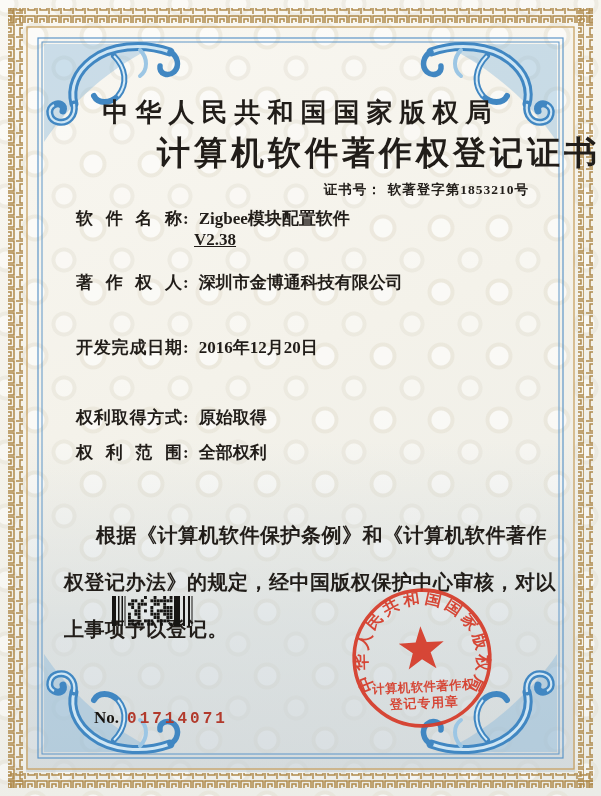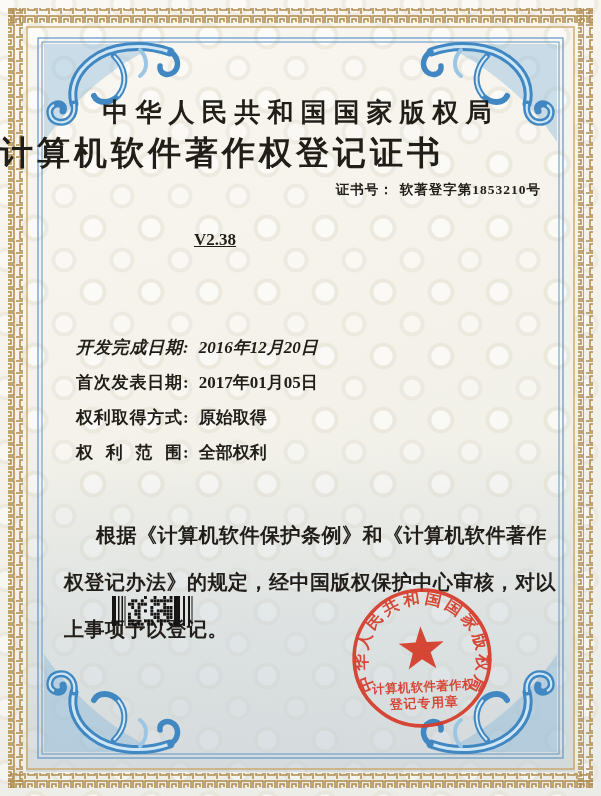--- a/index.html
+++ b/index.html
@@ -16,28 +16,28 @@
       radial-gradient(circle, rgba(255,255,255,0.40) 0 8px, rgba(222,218,205,0.35) 9px 12px, transparent 13px);
     background-size:58px 64px,58px 64px;
     background-position:6px 4px,35px 36px;
   }
   .tint{position:absolute;left:26px;right:26px;bottom:24px;height:330px;z-index:0;pointer-events:none;
     background:linear-gradient(rgba(203,213,219,0) 0%, rgba(198,209,216,0.45) 55%, rgba(196,206,213,0.6) 100%);}
   .frame{position:absolute;inset:0;z-index:1;pointer-events:none;}
   .content{position:absolute;inset:0;z-index:2;font-weight:bold;}
   .authority{position:absolute;top:95px;left:0;width:100%;margin:0;text-align:center;
     font-size:26px;letter-spacing:7px;font-weight:bold;}
-  .cert-title{position:absolute;top:131px;left:0;width:100%;margin:0;text-align:left;
+  .cert-title{position:absolute;top:131px;left:0;width:100%;margin:0;text-align:right;
     font-size:33px;letter-spacing:4px;font-weight:bold;}
-  .certno{position:absolute;top:181px;right:60px;font-size:13.5px;letter-spacing:1px;}
+  .certno{position:absolute;top:181px;right:72px;font-size:13.5px;letter-spacing:1px;}
   .certno .lbl{margin-right:6px;}
   .row{position:absolute;left:76px;font-size:17px;white-space:nowrap;}
   .lab{display:inline-block;width:106px;text-align:justify;text-align-last:justify;}
   .colon{margin:0 10px 0 1px;}
-  .r0{top:207px;} .r0b{top:230px;left:194px;text-decoration:underline;} .r1{top:271px;} .r2{top:336px;font-style:italic;}
+  .r0{top:207px;} .r0b{top:230px;left:194px;text-decoration:underline;} .r1{top:271px;} .r2{top:336px;}
   .r3{top:371px;} .r4{top:406px;} .r5{top:441px;} .r6{top:475px;}
   .statement{position:absolute;top:512px;left:64px;width:502px;margin:0;
     font-size:20px;line-height:2.35;text-indent:32px;letter-spacing:0.5px;}
   .barcode{position:absolute;left:112px;top:596px;z-index:2;}
   .seal{position:absolute;left:349px;top:585px;z-index:4;transform:rotate(-3deg);opacity:0.92;}
   .seal-date{position:absolute;left:352px;top:707px;z-index:5;font-size:19px;font-weight:bold;
     letter-spacing:0.5px;color:#16110d;}
   .serial{position:absolute;left:94px;top:708px;z-index:3;font-size:17px;font-weight:bold;}
   .serial .no{color:#17130f;margin-right:8px;}
   .serial .num{font-family:"Liberation Mono","DejaVu Sans Mono",monospace;
@@ -84,28 +84,31 @@
   </svg>
 
   <div class="content">
     <h1 class="authority">中华人民共和国国家版权局</h1>
     <h2 class="cert-title">计算机软件著作权登记证书</h2>
 
     <div class="certno">
       <span class="lbl">证书号：</span><span>软著登字第1853210号</span>
     </div>
 
+    <div class="row r0">
+      <span class="lab">软件名称</span><span class="colon">:</span><span class="val">Zigbee模块配置软件</span>
+    </div>
     <div class="row r0b">
       <span class="val">V2.38</span>
     </div>
+    <div class="row r1">
+      <span class="lab">著作权人</span><span class="colon">:</span><span class="val">深圳市金博通科技有限公司</span>
+    </div>
     <div class="row r2">
       <span class="lab">开发完成日期</span><span class="colon">:</span><span class="val">2016年12月20日</span>
-    </div>
-    <div class="row r3">
-      <span class="lab">首次发表日期</span><span class="colon">:</span><span class="val">2017年01月05日</span>
     </div>
     <div class="row r5">
       <span class="lab">权利范围</span><span class="colon">:</span><span class="val">全部权利</span>
     </div>
     <div class="row r4">
       <span class="lab">权利取得方式</span><span class="colon">:</span><span class="val">原始取得</span>
     </div>
 
     <p class="statement">根据《计算机软件保护条例》和《计算机软件著作权登记办法》的规定，经中国版权保护中心审核，对以上事项予以登记。</p>
   </div>
@@ -202,14 +205,17 @@
     <circle cx="71" cy="71" r="66" fill="none" stroke="#d63a28" stroke-width="3.5"></circle>
     <polygon fill="#d63a28" points="71,40 76.4,55.6 92.9,55.9 79.7,65.8 84.5,81.6 71,72.2 57.5,81.6 62.3,65.8 49.1,55.9 65.6,55.6"></polygon>
     <text font-size="16" letter-spacing="3.5" fill="#d63a28" font-weight="bold" font-family="Liberation Serif, DejaVu Serif, serif">
       <textPath href="#sealarc" startOffset="4">中华人民共和国国家版权局</textPath>
     </text>
     <text x="71" y="103" text-anchor="middle" font-size="12" letter-spacing="0.5" fill="#d63a28" font-weight="bold" font-family="Liberation Serif, DejaVu Serif, serif">计算机软件著作权</text>
     <text x="71" y="119" text-anchor="middle" font-size="12.5" letter-spacing="1" fill="#d63a28" font-weight="bold" font-family="Liberation Serif, DejaVu Serif, serif">登记专用章</text>
   </svg>
 
 
+  <div class="serial">
+    <span class="no">No.</span><span class="num">01714071</span>
+  </div>
 
 </div>
 
 </body></html>

